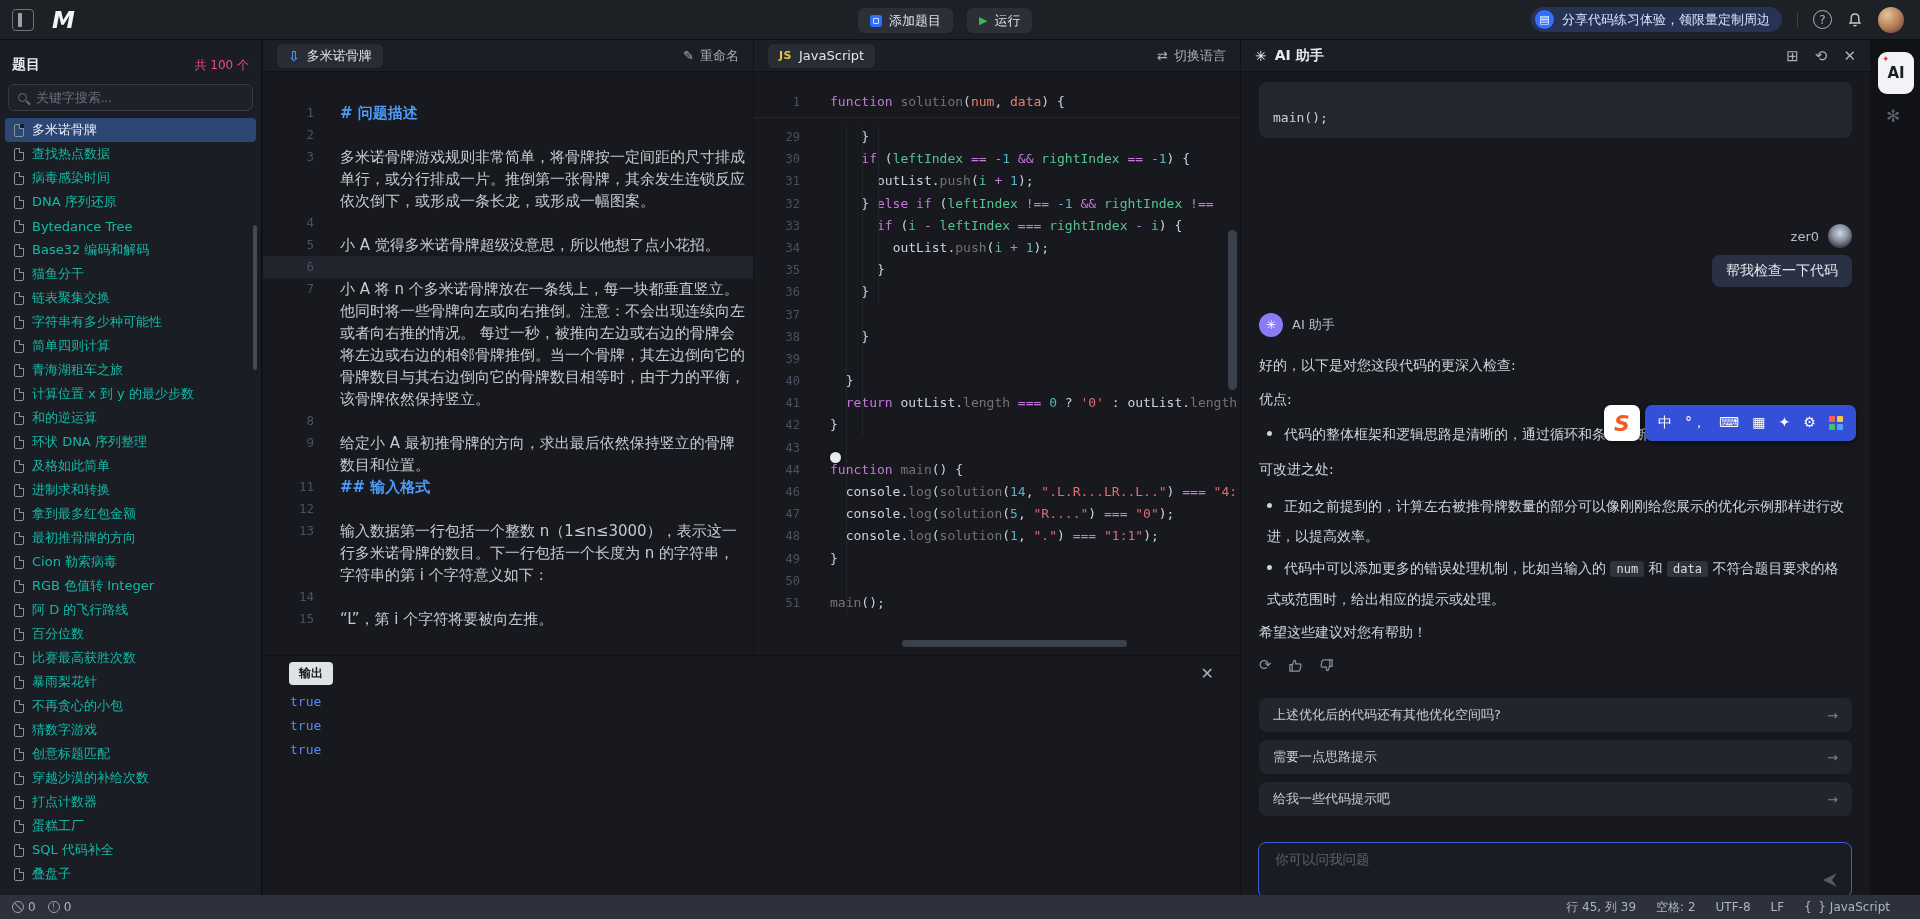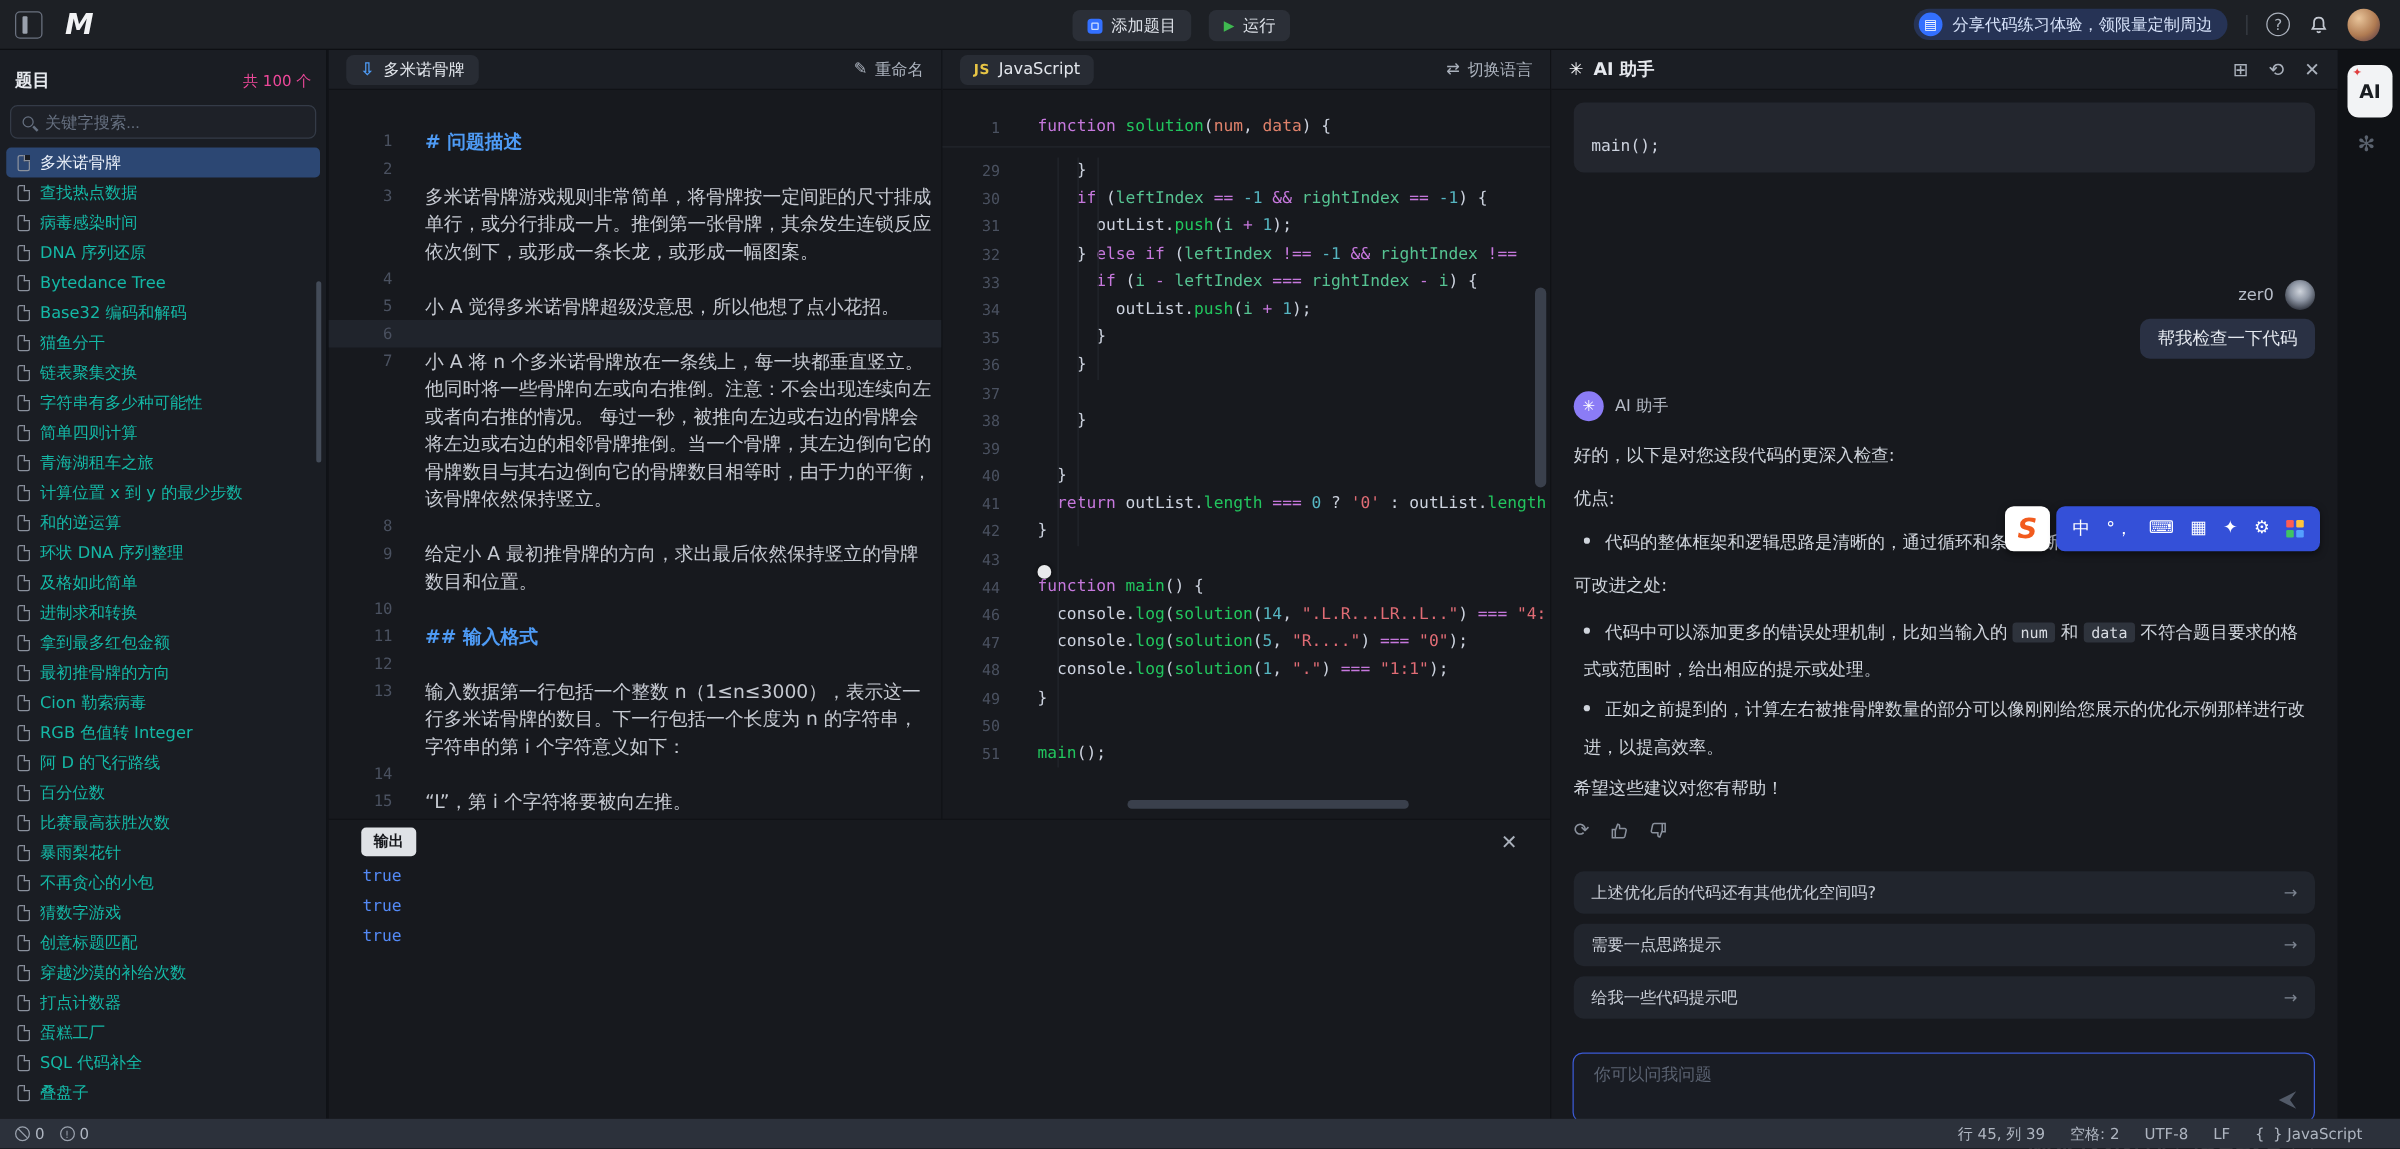--- a/index.html
+++ b/index.html
@@ -87,21 +87,21 @@
   .sticky{margin-top:18px;height:28px;display:flex;border-bottom:1px solid #23262d;
           font-size:13px;line-height:24px;}
   .c-rows{margin-top:8px;position:relative;}
   .c-row{display:flex;height:22.2px;font-size:13px;line-height:22.2px;}
   .c-num{flex:0 0 46px;text-align:right;color:#4a5160;font-size:12px;
          font-family:"DejaVu Sans Mono","Liberation Mono",monospace;}
   .c-code{font-family:"DejaVu Sans Mono","Liberation Mono",monospace;white-space:pre;overflow:hidden;
           padding-left:30px;flex:1;}
   .c-row.cur .c-code{background:#242a34;border-left:1px solid #454c59;padding-left:29px;}
   .c-row.cur .c-num{color:#dfe4ec;}
-  .t-k{color:#c678dd;} .t-f{color:#22c55e;} .t-v{color:#56c392;} .t-p{color:#ccd2de;}
+  .t-k{color:#c678dd;} .t-f{color:#737373;} .t-v{color:#56c392;} .t-p{color:#ccd2de;}
   .t-n{color:#56b6c2;} .t-s{color:#e06c75;} .t-c{color:#5d6470;} .t-m{color:#e0826b;}
   .guide{position:absolute;width:1px;background:#23262c;}
   .v-scroll{position:absolute;right:3px;top:190px;width:9px;height:160px;background:#3a404c;border-radius:5px;}
   .h-scroll{position:absolute;left:-77px;bottom:8px;width:225px;height:7px;background:#3a404c;border-radius:4px;}
   .cursor-dot{position:absolute;width:11px;height:11px;border-radius:50%;background:#f5f6f8;opacity:.95;
               box-shadow:0 0 4px rgba(0,0,0,.6);}
 
   
   .output{left:263px;top:656px;width:977px;height:239px;}
   .out-head{height:34px;display:flex;align-items:center;padding:0 26px;}
@@ -391,24 +391,20 @@
         </div>
         <div class="md-row">
           <span class="md-num">8</span>
           <span class="md-txt"></span>
         </div>
         <div class="md-row">
           <span class="md-num">9</span>
           <span class="md-txt">给定小 A 最初推骨牌的方向，求出最后依然保持竖立的骨牌数目和位置。</span>
         </div>
         <div class="md-row">
-          <span class="md-num">10</span>
-          <span class="md-txt"></span>
-        </div>
-        <div class="md-row">
           <span class="md-num">11</span>
           <span class="md-txt md-h">## 输入格式</span>
         </div>
         <div class="md-row">
           <span class="md-num">12</span>
           <span class="md-txt"></span>
         </div>
         <div class="md-row">
           <span class="md-num">13</span>
           <span class="md-txt">输入数据第一行包括一个整数 n（1≤n≤3000），表示这一行多米诺骨牌的数目。下一行包括一个长度为 n 的字符串，字符串的第 i 个字符意义如下：</span>
@@ -578,22 +574,22 @@
       </div>
 
       <div class="msg">
         <p class="m-greet">好的，以下是对您这段代码的更深入检查:</p>
         <p class="m-label">优点:</p>
         <ul class="ul1">
           <li><span class="b-dot"></span><span>代码的整体框架和逻辑思路是清晰的，通过循环和条件判断</span></li>
         </ul>
         <p class="m-label">可改进之处:</p>
         <ul class="ul2">
+            <li><span class="b-dot"></span>正如之前提到的，计算左右被推骨牌数量的部分可以像刚刚给您展示的优化示例那样进行改进，以提高效率。</li>
             <li><span class="b-dot"></span>代码中可以添加更多的错误处理机制，比如当输入的 <span class="chip">num</span> 和 <span class="chip">data</span> 不符合题目要求的格式或范围时，给出相应的提示或处理。</li>
-            <li><span class="b-dot"></span>正如之前提到的，计算左右被推骨牌数量的部分可以像刚刚给您展示的优化示例那样进行改进，以提高效率。</li>
           </ul>
         <p class="m-close">希望这些建议对您有帮助！</p>
       </div>
 
       <div class="actions">
         <span class="act">⟳</span>
         <span class="act">
           <svg width="15" height="15" viewBox="0 0 16 16" fill="none" stroke="currentColor" stroke-width="1.3">
             <path d="M2 7 L4.5 7 L4.5 14 L2 14 Z M4.5 8 L6.5 2.5 C7.5 2.5 8.2 3.2 8.2 4.2 L8.2 6.2 L12.5 6.2 C13.4 6.2 14 7 13.8 7.8 L12.7 12.8 C12.5 13.5 11.9 14 11.2 14 L4.5 14"></path>
           </svg>

